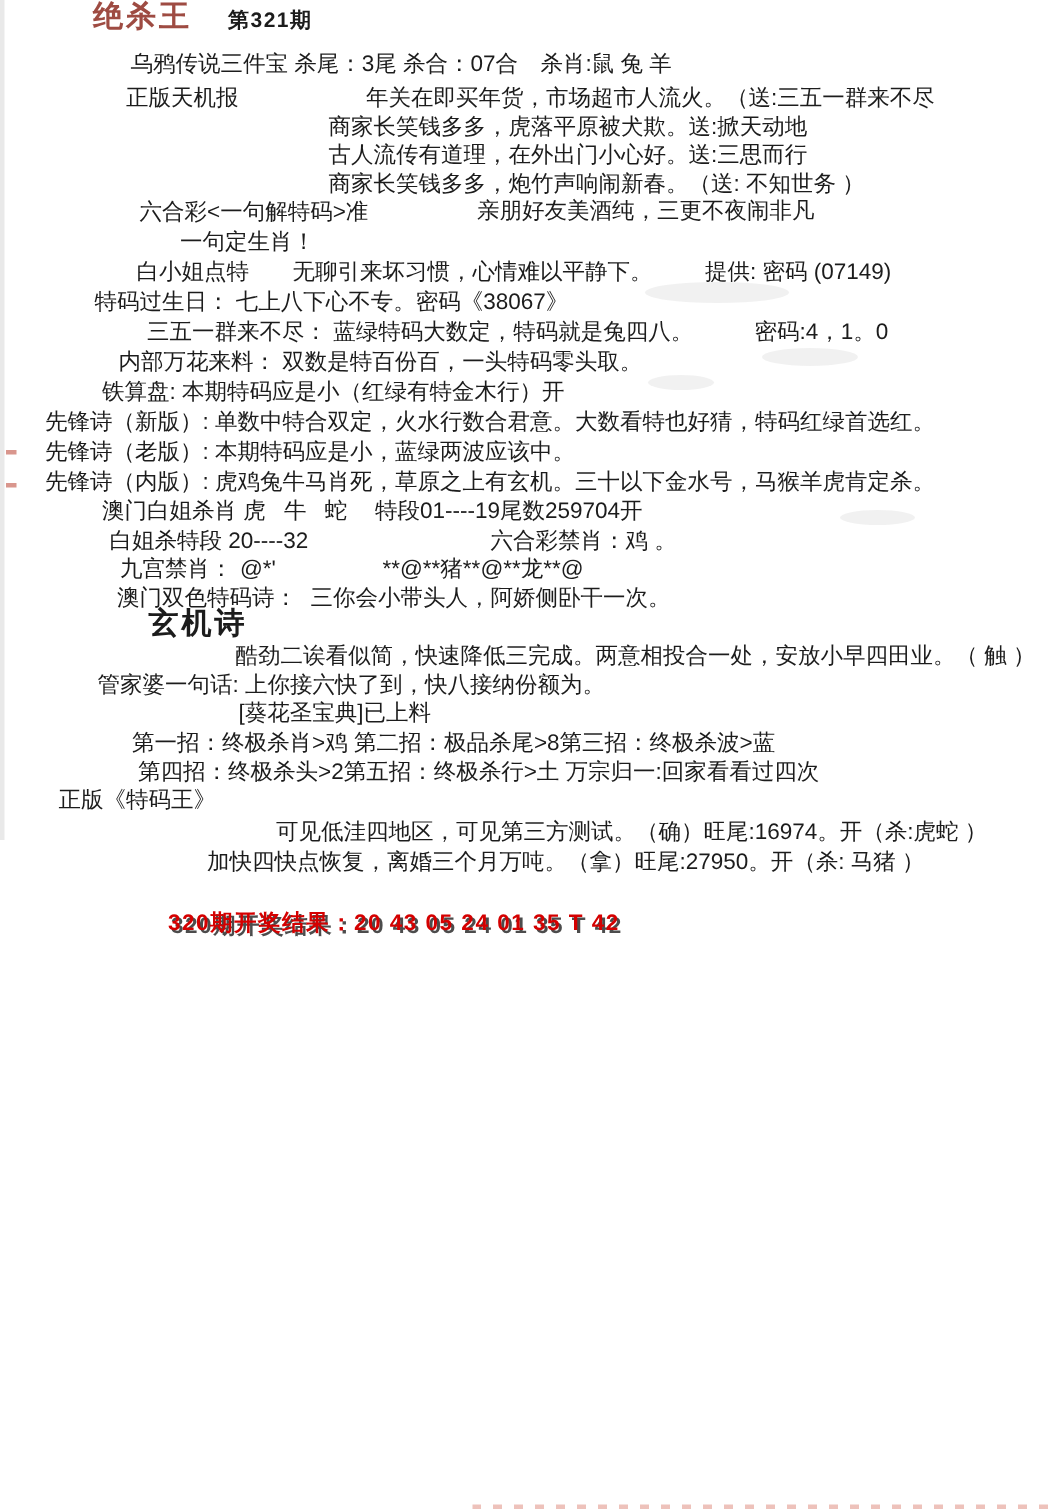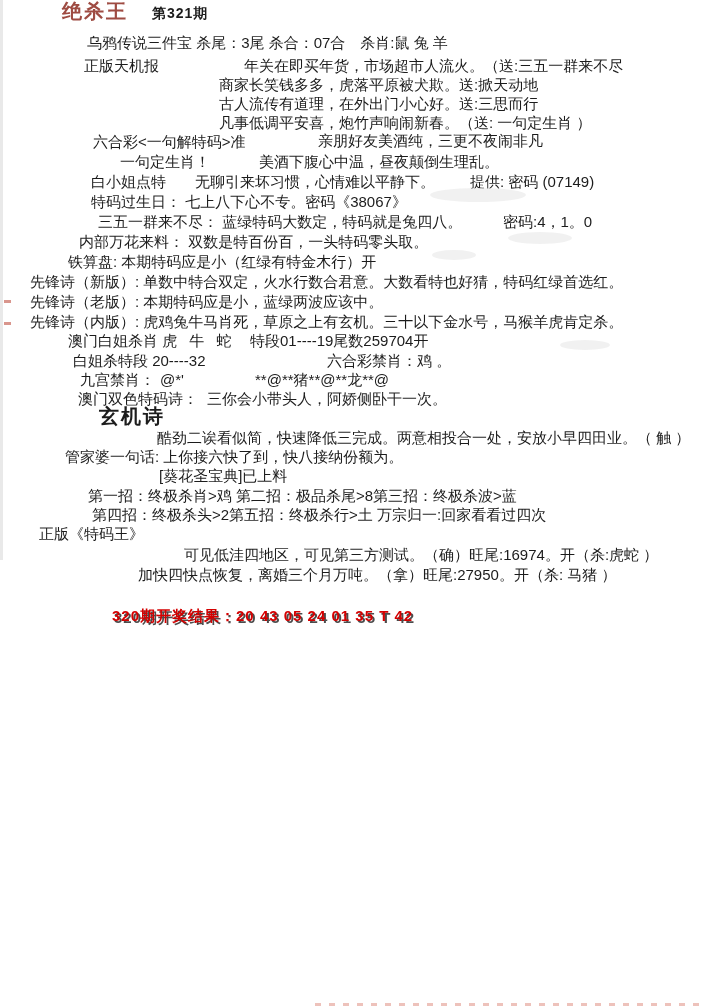--- a/index.html
+++ b/index.html
@@ -40,33 +40,32 @@
 
   <div class="ln" style="left:87px;top:33px;">
     <span class="b">乌鸦传说三件宝</span>
     <span>杀尾：3尾 杀合：07合　杀肖:鼠 兔 羊</span>
   </div>
 
   <span class="ln b" style="left:84px;top:56px;">正版天机报</span>
   <span class="ln" style="left:244px;top:56px;">年关在即买年货，市场超市人流火。（送:三五一群来不尽</span>
   <span class="ln" style="left:219px;top:75px;">商家长笑钱多多，虎落平原被犬欺。送:掀天动地</span>
   <span class="ln" style="left:219px;top:94px;">古人流传有道理，在外出门小心好。送:三思而行</span>
-  <span class="ln" style="left:219px;top:113px;">凡事低调平安喜，炮竹声响闹新春。（送: 一句定生肖 ）</span>
+  <span class="ln" style="left:219px;top:113px;">商家长笑钱多多，炮竹声响闹新春。（送: 不知世务 ）</span>
 
   <span class="ln b" style="left:93px;top:132px;">六合彩&lt;一句解特码&gt;准</span>
   <span class="ln" style="left:318px;top:131px;">亲朋好友美酒纯，三更不夜闹非凡</span>
 
   <span class="ln b" style="left:120px;top:152px;">一句定生肖！</span>
-  <span class="ln" style="left:259px;top:152px;">美酒下腹心中温，昼夜颠倒生理乱。</span>
 
   <span class="ln b" style="left:91px;top:172px;">白小姐点特</span>
   <span class="ln" style="left:195px;top:172px;">无聊引来坏习惯，心情难以平静下。</span>
   <span class="ln" style="left:470px;top:172px;">提供: 密码 (07149)</span>
 
-  <div class="ln" style="left:63px;top:192px;margin-left:28px;">
+  <div class="ln" style="left:63px;top:192px;">
     <span class="b">特码过生日：</span>
     <span>七上八下心不专。密码《38067》</span>
   </div>
 
   <div class="ln" style="left:98px;top:212px;">
     <span class="b">三五一群来不尽：</span>
     <span>蓝绿特码大数定，特码就是兔四八。</span>
   </div>
   <span class="ln" style="left:503px;top:212px;">密码:4，1。0</span>
 

